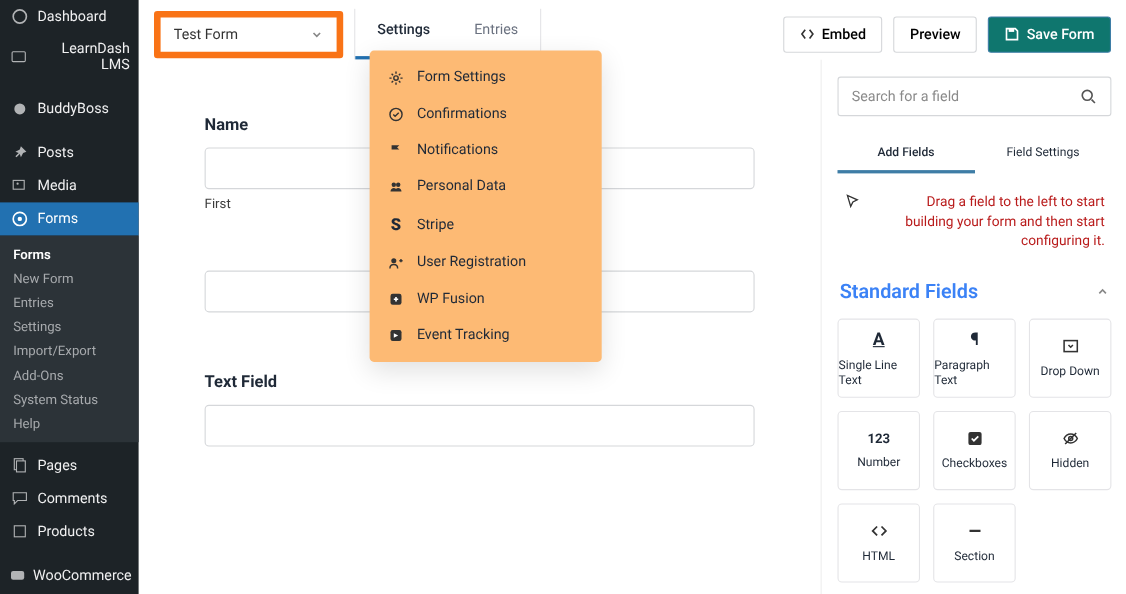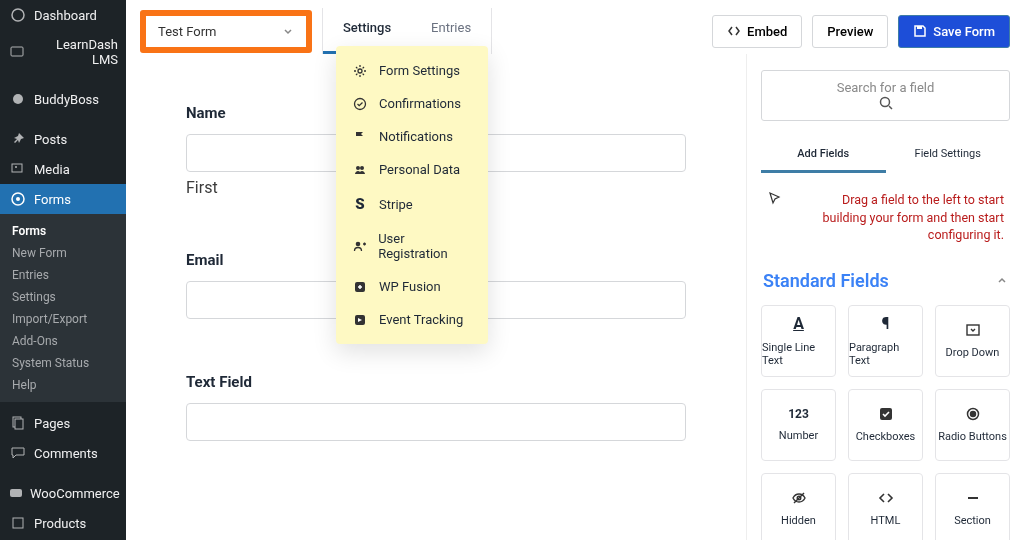--- a/index.html
+++ b/index.html
@@ -14,34 +14,34 @@
 .wp-sub-item { padding:4px 12px; color:#a7aaad; font-size:12px; cursor:pointer; }
 .wp-sub-item.current { color:#fff; font-weight:600; }
 .main { flex:1; display:flex; flex-direction:column; }
 .topbar { display:flex; align-items:center; padding:8px 14px 0; gap:10px; }
 .form-select { border:6px solid #f97316; border-radius:3px; padding:8px 12px; width:172px; display:flex; justify-content:space-between; align-items:center; font-size:13px; color:#333; cursor:pointer; }
 .tabs { display:flex; border-left:1px solid #e4e4e7; border-right:1px solid #e4e4e7; height:46px; }
 .tab { padding:12px 20px; font-size:13px; color:#6b7280; cursor:pointer; }
 .tab.selected { color:#1f2937; border-bottom:3px solid #2271b1; font-weight:500; }
 .spacer { flex:1; }
 .btn { border:1px solid #d5d7da; background:#fff; border-radius:3px; padding:8px 14px; font-size:13px; font-weight:500; cursor:pointer; display:flex; align-items:center; gap:6px; }
-.btn.primary { background:#1d4ed8; color:#fff; border-color:#3e7da6; }
+.btn.primary { background:#0f766e; color:#fff; border-color:#3e7da6; }
 .content { flex:1; display:flex; overflow:hidden; }
 .builder { flex:1; padding:50px 60px; overflow:auto; }
 .field { margin-bottom:54px; }
 .field-label { font-weight:700; font-size:15px; color:#1f2937; margin-bottom:12px; }
 .field-input { width:100%; height:38px; border:1px solid #d5d7da; border-radius:4px; }
 .name-row { display:flex; gap:0; }
 .name-col { flex:1; }
-.sublabel { font-size:16px; color:#3b3b3b; margin-top:6px; }
-.dropdown { position:absolute; left:336px; top:46px; width:152px; background:#fef9c3; box-shadow:0 8px 24px rgba(0,0,0,.12); border-radius:4px; padding:8px 0; z-index:100; }
+.sublabel { font-size:12px; color:#3b3b3b; margin-top:6px; }
+.dropdown { position:absolute; left:336px; top:46px; width:211px; background:#fdba74; box-shadow:0 8px 24px rgba(0,0,0,.12); border-radius:4px; padding:8px 0; z-index:100; }
 .dd-item { display:flex; align-items:center; gap:11px; padding:9px 16px; font-size:13px; color:#1f2937; cursor:pointer; }
 .dd-ico { width:16px; display:flex; justify-content:center; }
 .right-panel { width:278px; border-left:1px solid #eee; padding:16px 14px; display:flex; flex-direction:column; overflow:auto; }
-.search { border:1px solid #d5d7da; border-radius:3px; padding:9px 12px; display:flex; align-items:center; justify-content:space-between; font-size:13px; color:#666; margin-bottom:16px;flex-direction:column; }
+.search { border:1px solid #d5d7da; border-radius:3px; padding:9px 12px; display:flex; align-items:center; justify-content:space-between; font-size:13px; color:#666; margin-bottom:16px; }
 .panel-tabs { display:flex; margin-bottom:0; }
 .ptab { flex:1; text-align:center; padding:10px 0; font-size:11px; color:#1f2937; cursor:pointer; }
 .ptab.selected { border-bottom:3px solid #3e7da6; font-weight:500; }
 .hint { display:flex; gap:12px; padding:18px 6px; align-items:flex-start; }
 .hint-text { font-size:12.5px; color:#b91c1c; line-height:1.4;text-align:right; }
 .section-head { display:flex; justify-content:space-between; align-items:center; padding:8px 2px 14px; font-size:18px; font-weight:600; color:#3b82f6; }
 .field-grid { display:grid; grid-template-columns:repeat(3,1fr); gap:12px; }
 .field-btn { border:1px solid #e4e4e7; border-radius:4px; height:72px; display:flex; flex-direction:column; align-items:center; justify-content:center; gap:8px; font-size:11px; color:#1f2937; cursor:pointer; }
 .field-btn-ico { font-size:16px; font-weight:bold; }
 svg { display:block; }
@@ -122,35 +122,35 @@
       <span>Pages</span>
     </div>
   <div class="wp-item">
       <span class="ico">
         <svg width="16" height="16" viewBox="0 0 16 16" fill="currentColor">
           <path d="M2 3h12v7H6l-3 3V10H2z" fill="none" stroke="currentColor"></path>
         </svg>
       </span>
       <span>Comments</span>
     </div>
+  <div class="wp-item">
+      <span class="ico">
+        <svg width="16" height="16" viewBox="0 0 16 16" fill="currentColor">
+          <rect x="3" y="3" width="10" height="10" fill="none" stroke="currentColor"></rect>
+        </svg>
+      </span>
+      <span>Products</span>
+    </div>
   <div class="wp-item" style="margin-top:10px">
       <span class="ico">
         <svg width="16" height="16" viewBox="0 0 16 16" fill="currentColor">
           <rect x="2" y="4" width="12" height="8" rx="2"></rect>
         </svg>
       </span>
       <span>WooCommerce</span>
-    </div>
-  <div class="wp-item">
-      <span class="ico">
-        <svg width="16" height="16" viewBox="0 0 16 16" fill="currentColor">
-          <rect x="3" y="3" width="10" height="10" fill="none" stroke="currentColor"></rect>
-        </svg>
-      </span>
-      <span>Products</span>
     </div>
   <div class="wp-item"></div>
 
 </div>
 
 <div class="main">
   <div class="topbar">
     <div class="form-select">
       <span>Test Form</span>
       <span>
@@ -263,21 +263,20 @@
       <div class="field">
         <div class="field-label">Name</div>
         <div class="name-row">
           <div class="name-col">
               <div class="field-input"></div>
               <div class="sublabel">First</div>
             </div>
         </div>
       </div>
       <div class="field">
-        <div class="field-label">Email</div>
         <div class="field-input"></div>
       </div>
       <div class="field">
         <div class="field-label">Text Field</div>
         <div class="field-input"></div>
       </div>
     </div>
 
     <div class="right-panel">
       <div class="search">
@@ -335,29 +334,20 @@
             <span class="field-btn-ico">
               <svg width="16" height="16" viewBox="0 0 16 16" fill="#333">
                 <rect x="2" y="2" width="12" height="12" rx="2"></rect>
                 <path d="M5 8l2 2 4-4" stroke="#fff" stroke-width="1.6" fill="none"></path>
               </svg>
             </span>
             <span>Checkboxes</span>
           </div>
         <div class="field-btn">
             <span class="field-btn-ico">
-              <svg width="16" height="16" viewBox="0 0 16 16" fill="none" stroke="#333" stroke-width="1.5">
-                <circle cx="8" cy="8" r="5.5"></circle>
-                <circle cx="8" cy="8" r="2.5" fill="#333"></circle>
-              </svg>
-            </span>
-            <span>Radio Buttons</span>
-          </div>
-        <div class="field-btn">
-            <span class="field-btn-ico">
               <svg width="16" height="16" viewBox="0 0 16 16" fill="none" stroke="#333" stroke-width="1.4">
                 <path d="M2 8s2-4 6-4 6 4 6 4-2 4-6 4-6-4-6-4z"></path>
                 <circle cx="8" cy="8" r="1.8"></circle>
                 <path d="M3 13L13 3"></path>
               </svg>
             </span>
             <span>Hidden</span>
           </div>
         <div class="field-btn">
             <span class="field-btn-ico">

